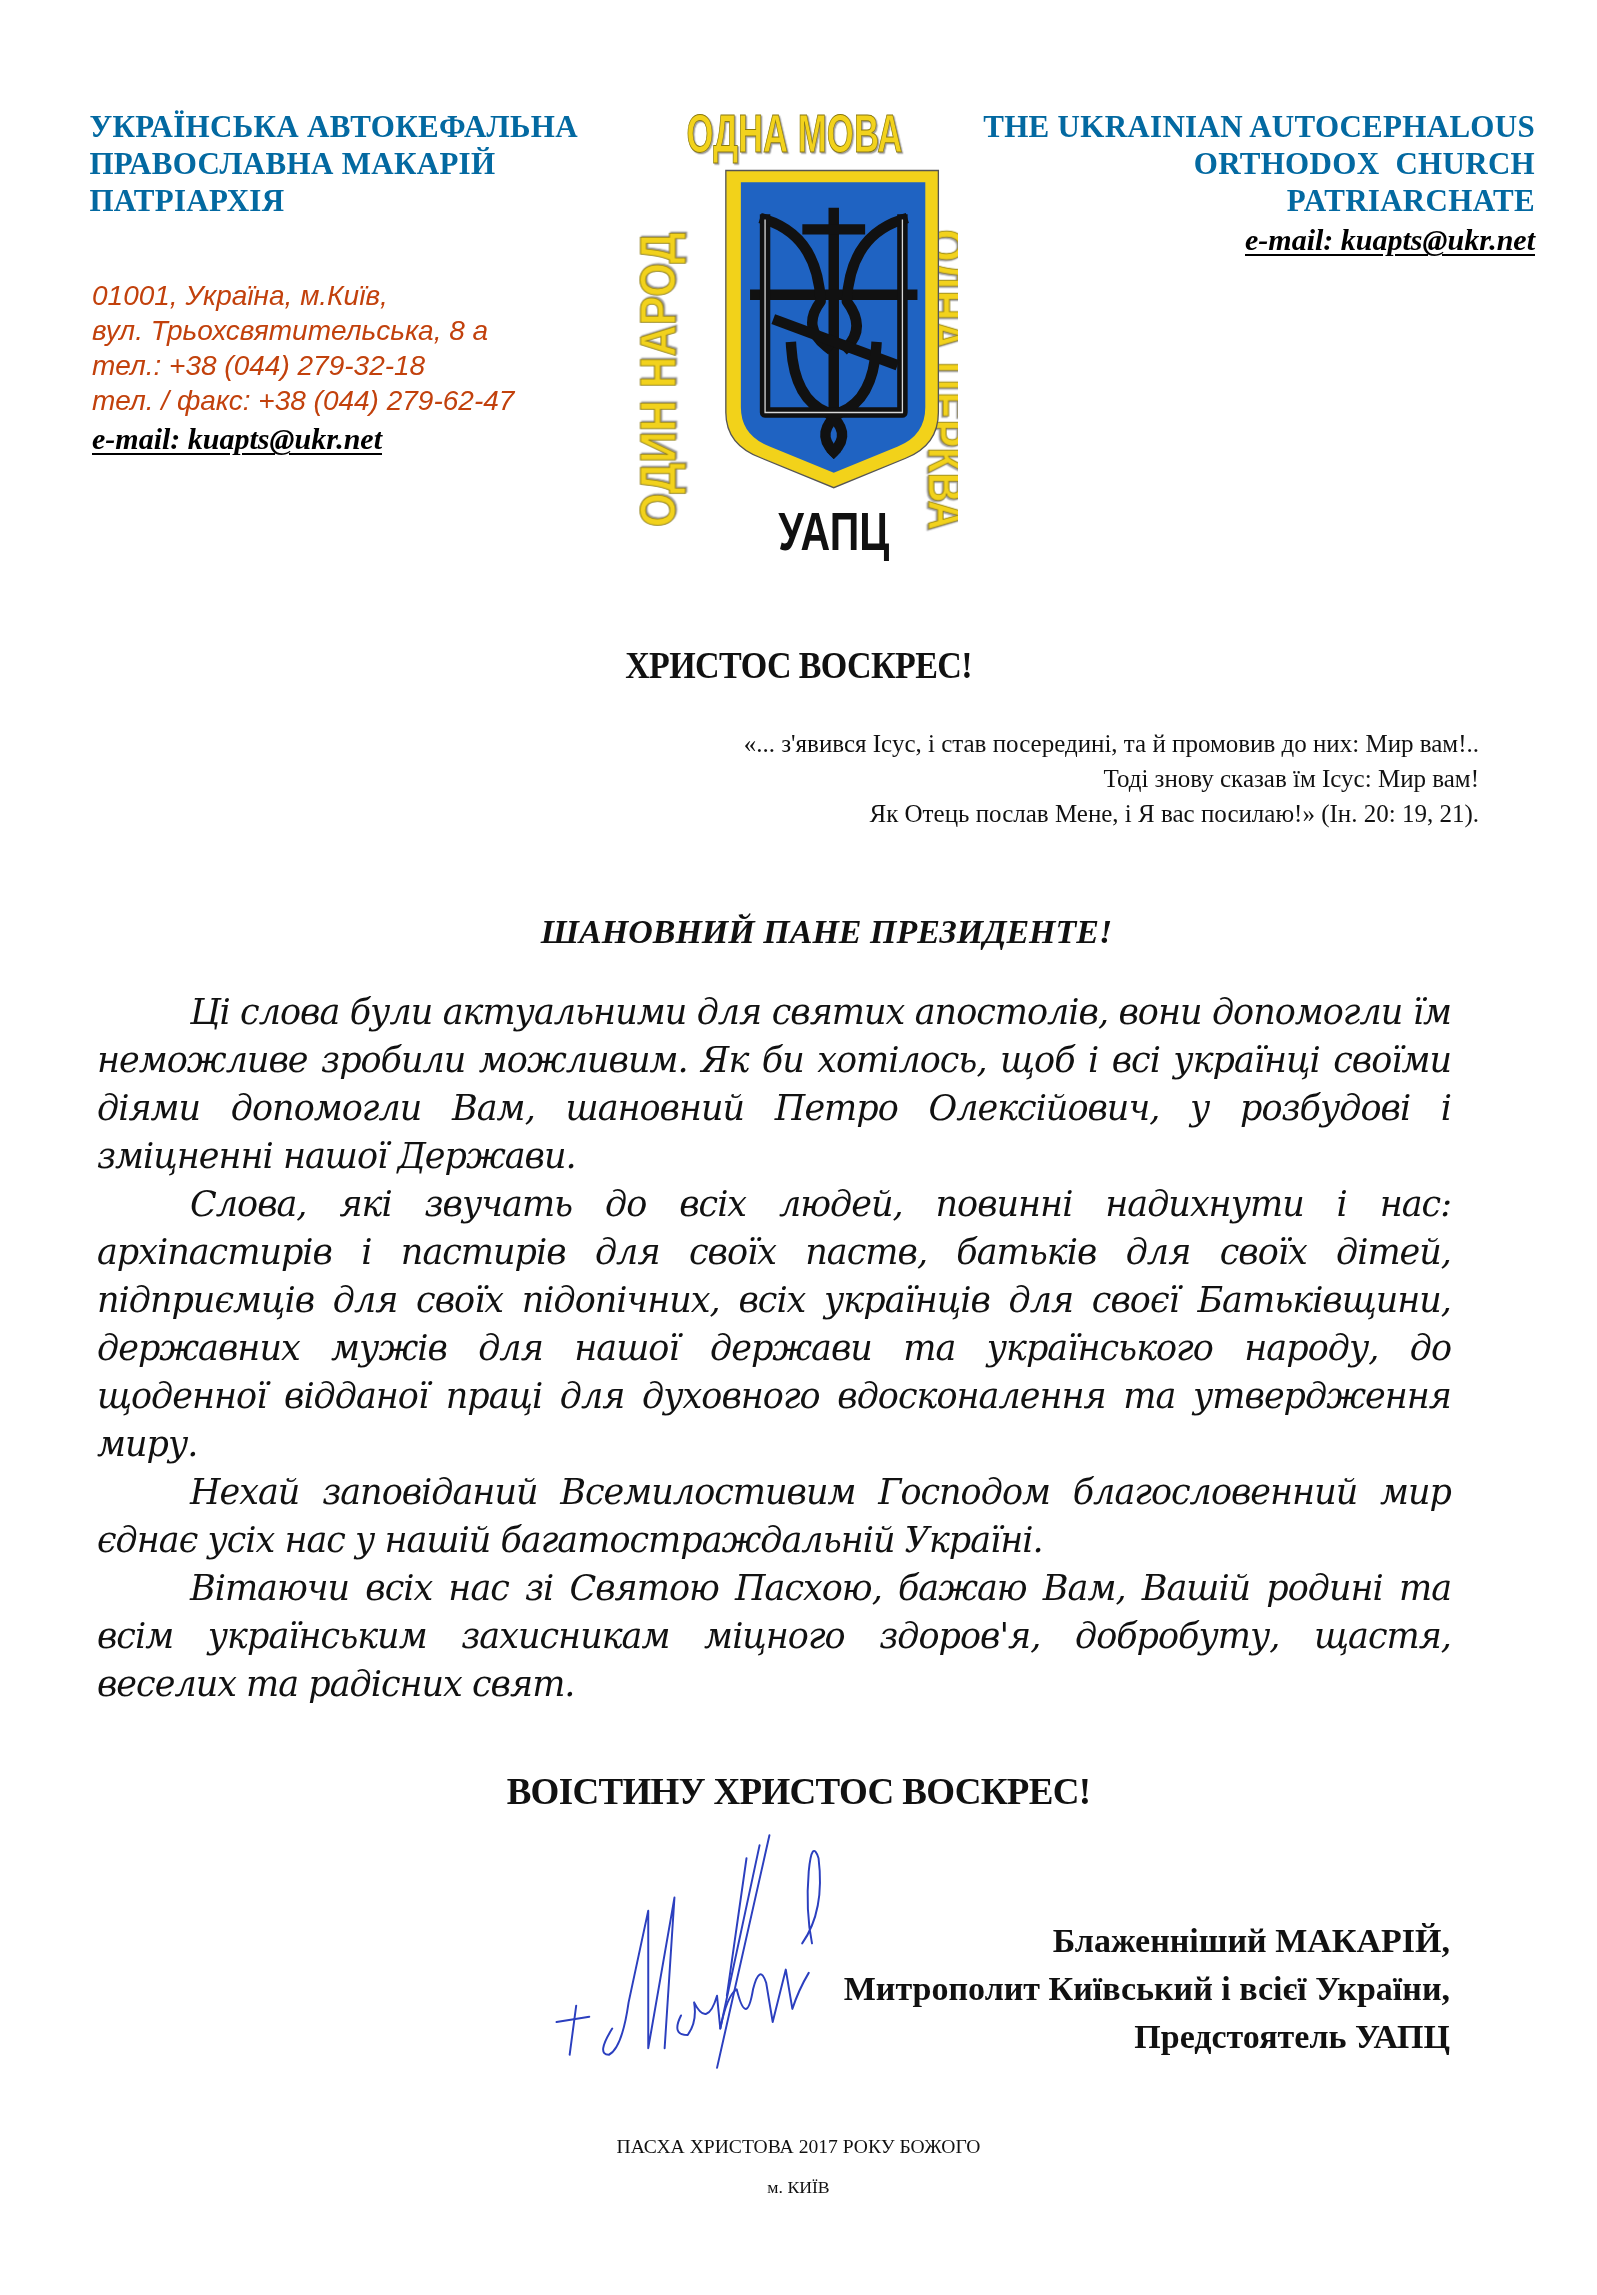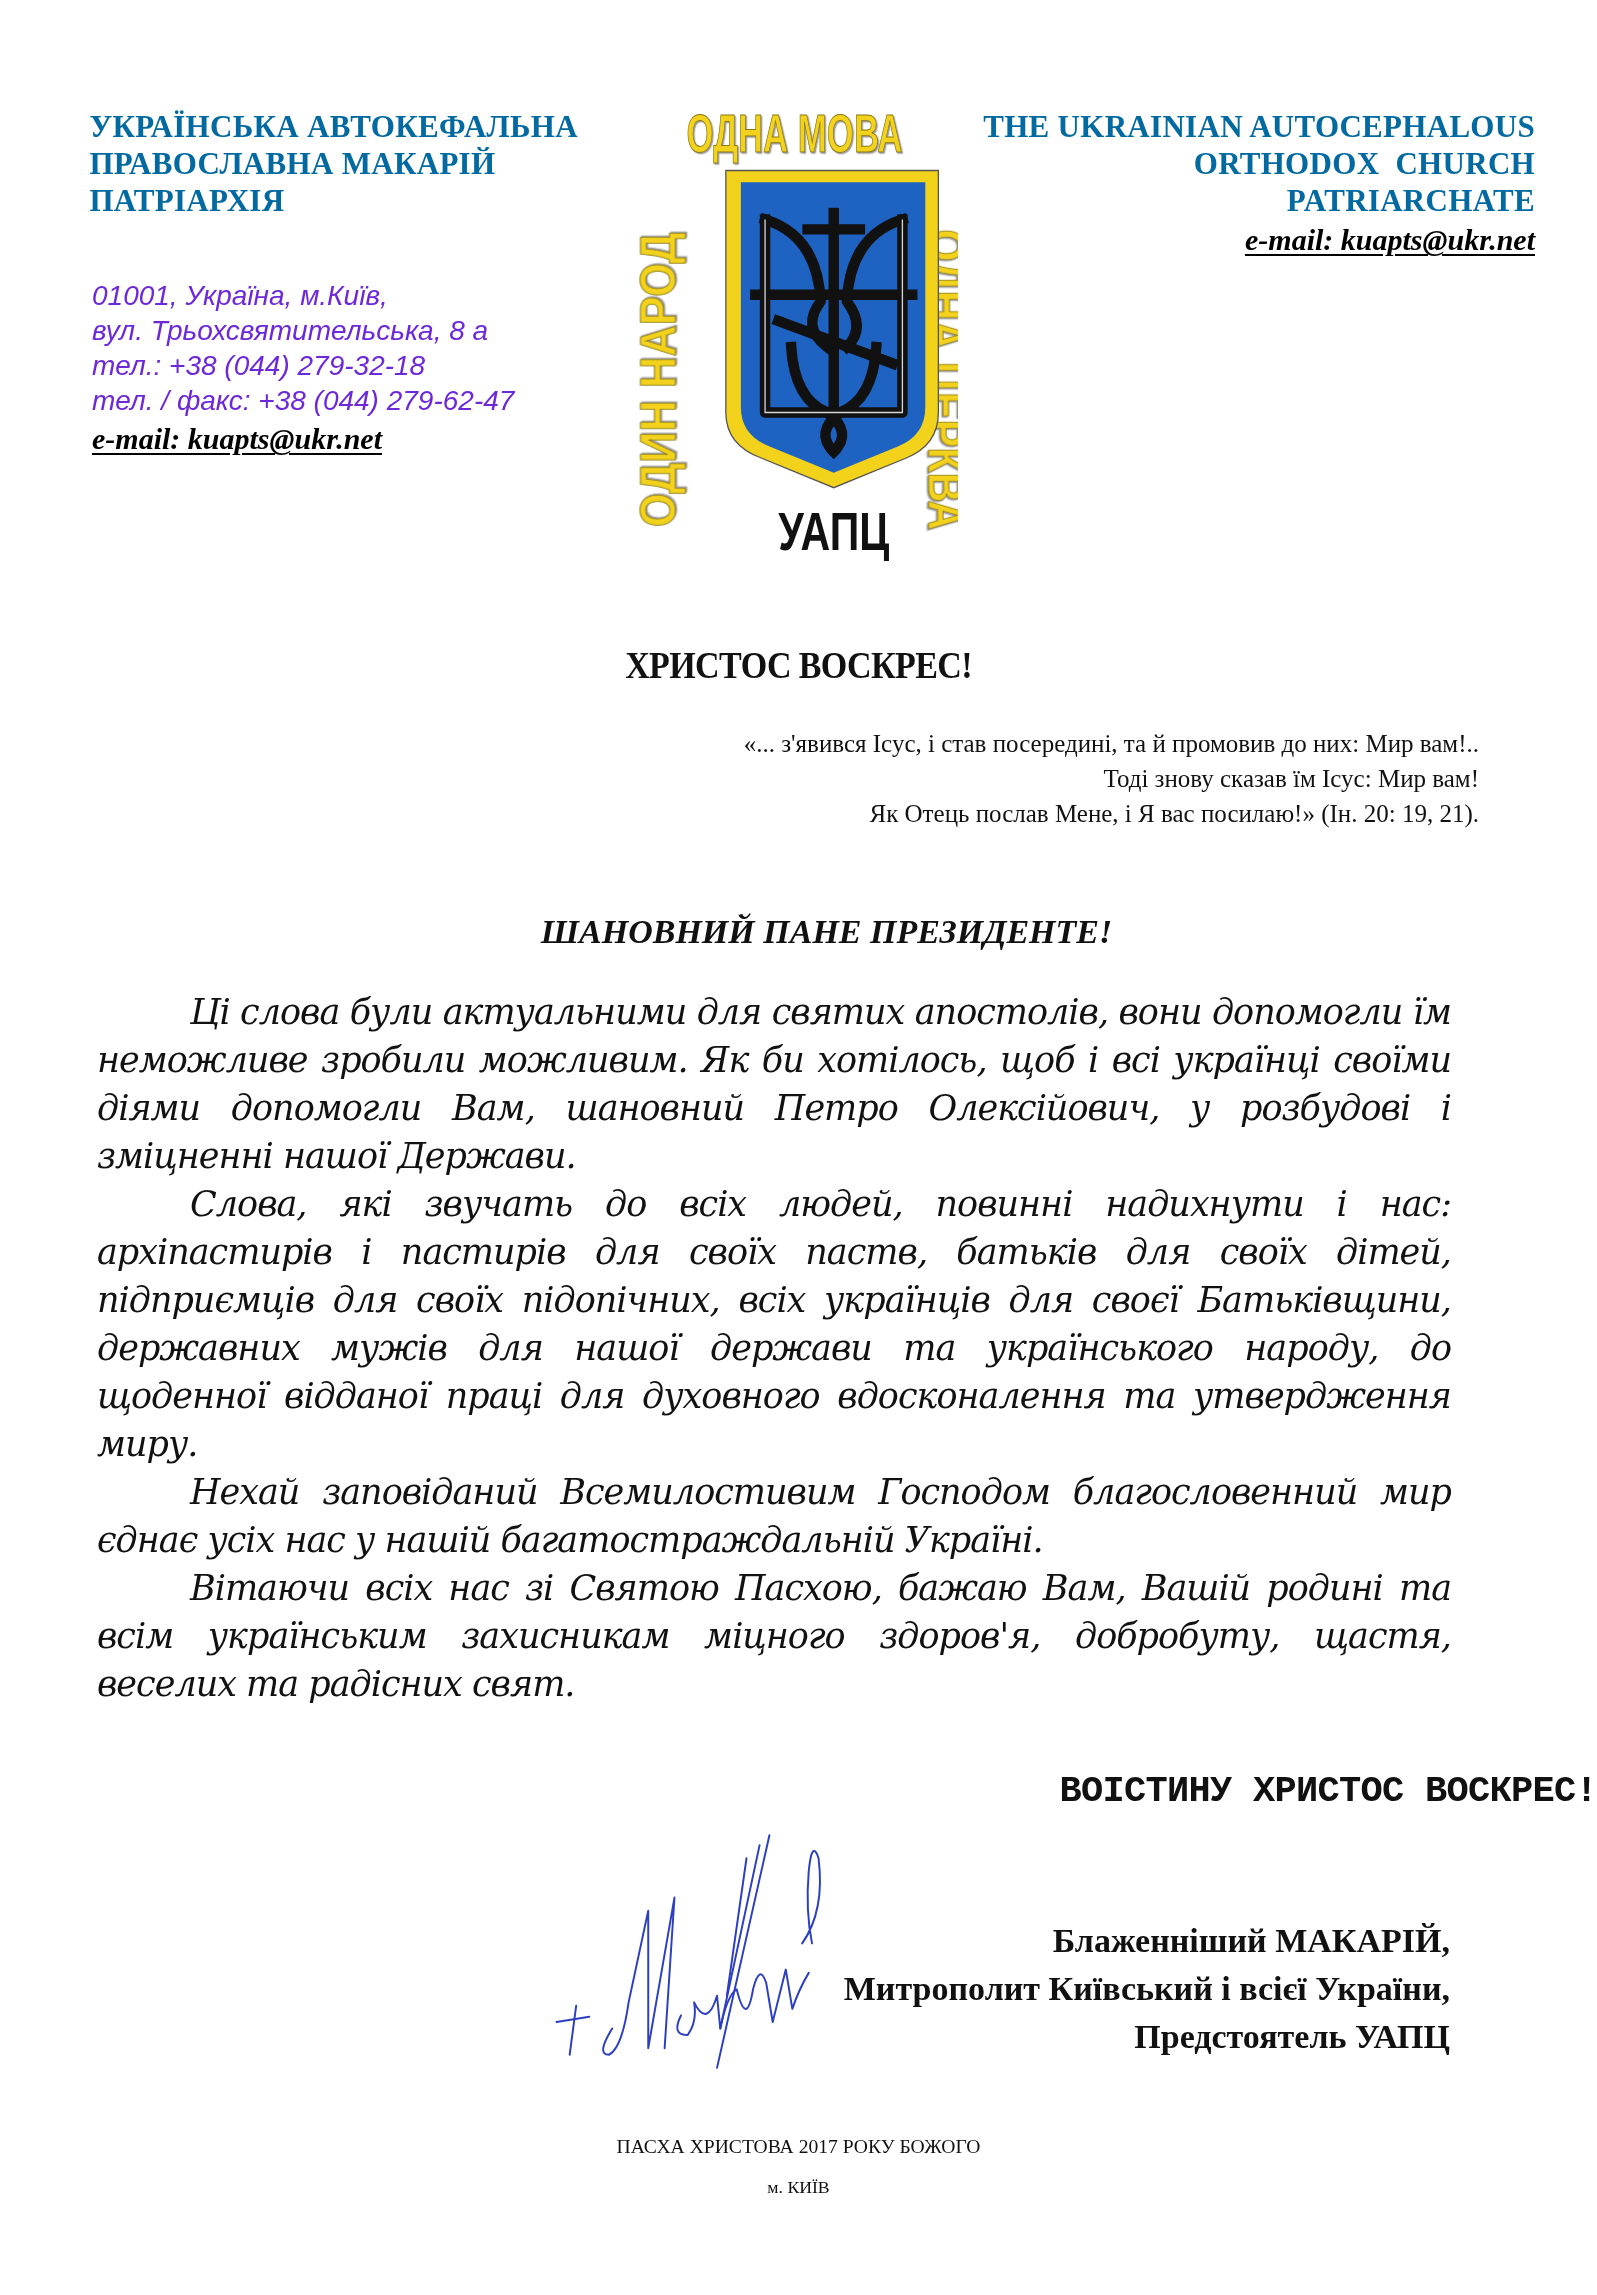--- a/index.html
+++ b/index.html
@@ -3,36 +3,36 @@
 <meta charset="utf-8">
 <style>
   html, body { margin: 0; padding: 0; background: #ffffff; }
   body { width: 1597px; height: 2295px; position: relative; overflow: hidden; font-family: "Liberation Serif", serif; color: #111; }
 
   .letterhead-left { position: absolute; left: 92px; top: 108px; width: 536px; }
   .letterhead-right { position: absolute; right: 62px; top: 108px; width: 589px; text-align: right; }
   .org-name { font-family: "Liberation Serif", serif; font-weight: bold; color: #0369a1; font-size: 31px; line-height: 37px; letter-spacing: 0.3px; }
   .org-name div { white-space: nowrap; }
   .org-left .line { margin-left: -2.6px; }
-  .address { margin-top: 59px; font-family: "Liberation Sans", sans-serif; font-style: italic; color: #6d28d9; font-size: 28px; line-height: 35px; }
+  .address { margin-top: 59px; font-family: "Liberation Sans", sans-serif; font-style: italic; color: #c2410c; font-size: 28px; line-height: 35px; }
   .address div { white-space: nowrap; }
   .email { margin-top: 1.3px; font-family: "Liberation Serif", serif; font-weight: bold; font-style: italic; color: #000000; font-size: 30px; line-height: 39px; text-decoration: underline; text-decoration-thickness: 2px; text-underline-offset: 3.9px; display: inline-block; }
 
   .emblem { position: absolute; left: 631px; top: 105px; width: 327px; height: 458px; }
 
   .greeting-title { position: absolute; left: 0; width: 100%; top: 644px; text-align: center; font-weight: bold; font-size: 37px; letter-spacing: -0.7px; transform: scaleX(0.92); }
   .epigraph { position: absolute; right: 118px; top: 726px; text-align: right; font-size: 25px; line-height: 35px; }
   .epigraph div { white-space: nowrap; }
 
   .salutation { position: absolute; left: 0; width: 100%; top: 913px; text-align: center; font-weight: bold; font-style: italic; font-size: 34px; padding-left: 28px; }
 
   .body-text { position: absolute; left: 97px; width: 1354px; top: 988px; font-style: italic; font-size: 35px; line-height: 48px; text-align: justify; font-family: "DejaVu Serif", serif; letter-spacing: -1px; }
   .body-text p { margin: 0; text-indent: 93px; }
 
-  .closing { position: absolute; left: 0; width: 100%; top: 1770px; text-align: right; font-weight: bold; font-size: 37px; letter-spacing: -0.7px; font-family: Liberation Mono, monospace; }
+  .closing { position: absolute; left: 0; width: 100%; top: 1770px; text-align: center; font-weight: bold; font-size: 37px; letter-spacing: -0.7px; }
 
   .signature { position: absolute; left: 550px; top: 1832px; width: 393px; height: 249px; }
 
   .signatory { position: absolute; right: 147px; top: 1917px; text-align: right; font-weight: bold; font-size: 34px; line-height: 48px; }
   .signatory div { white-space: nowrap; }
 
   .footer { position: absolute; left: 0; width: 100%; top: 2126px; text-align: center; font-size: 19.6px; line-height: 41px; }
 </style>
 </head>
 <body>

